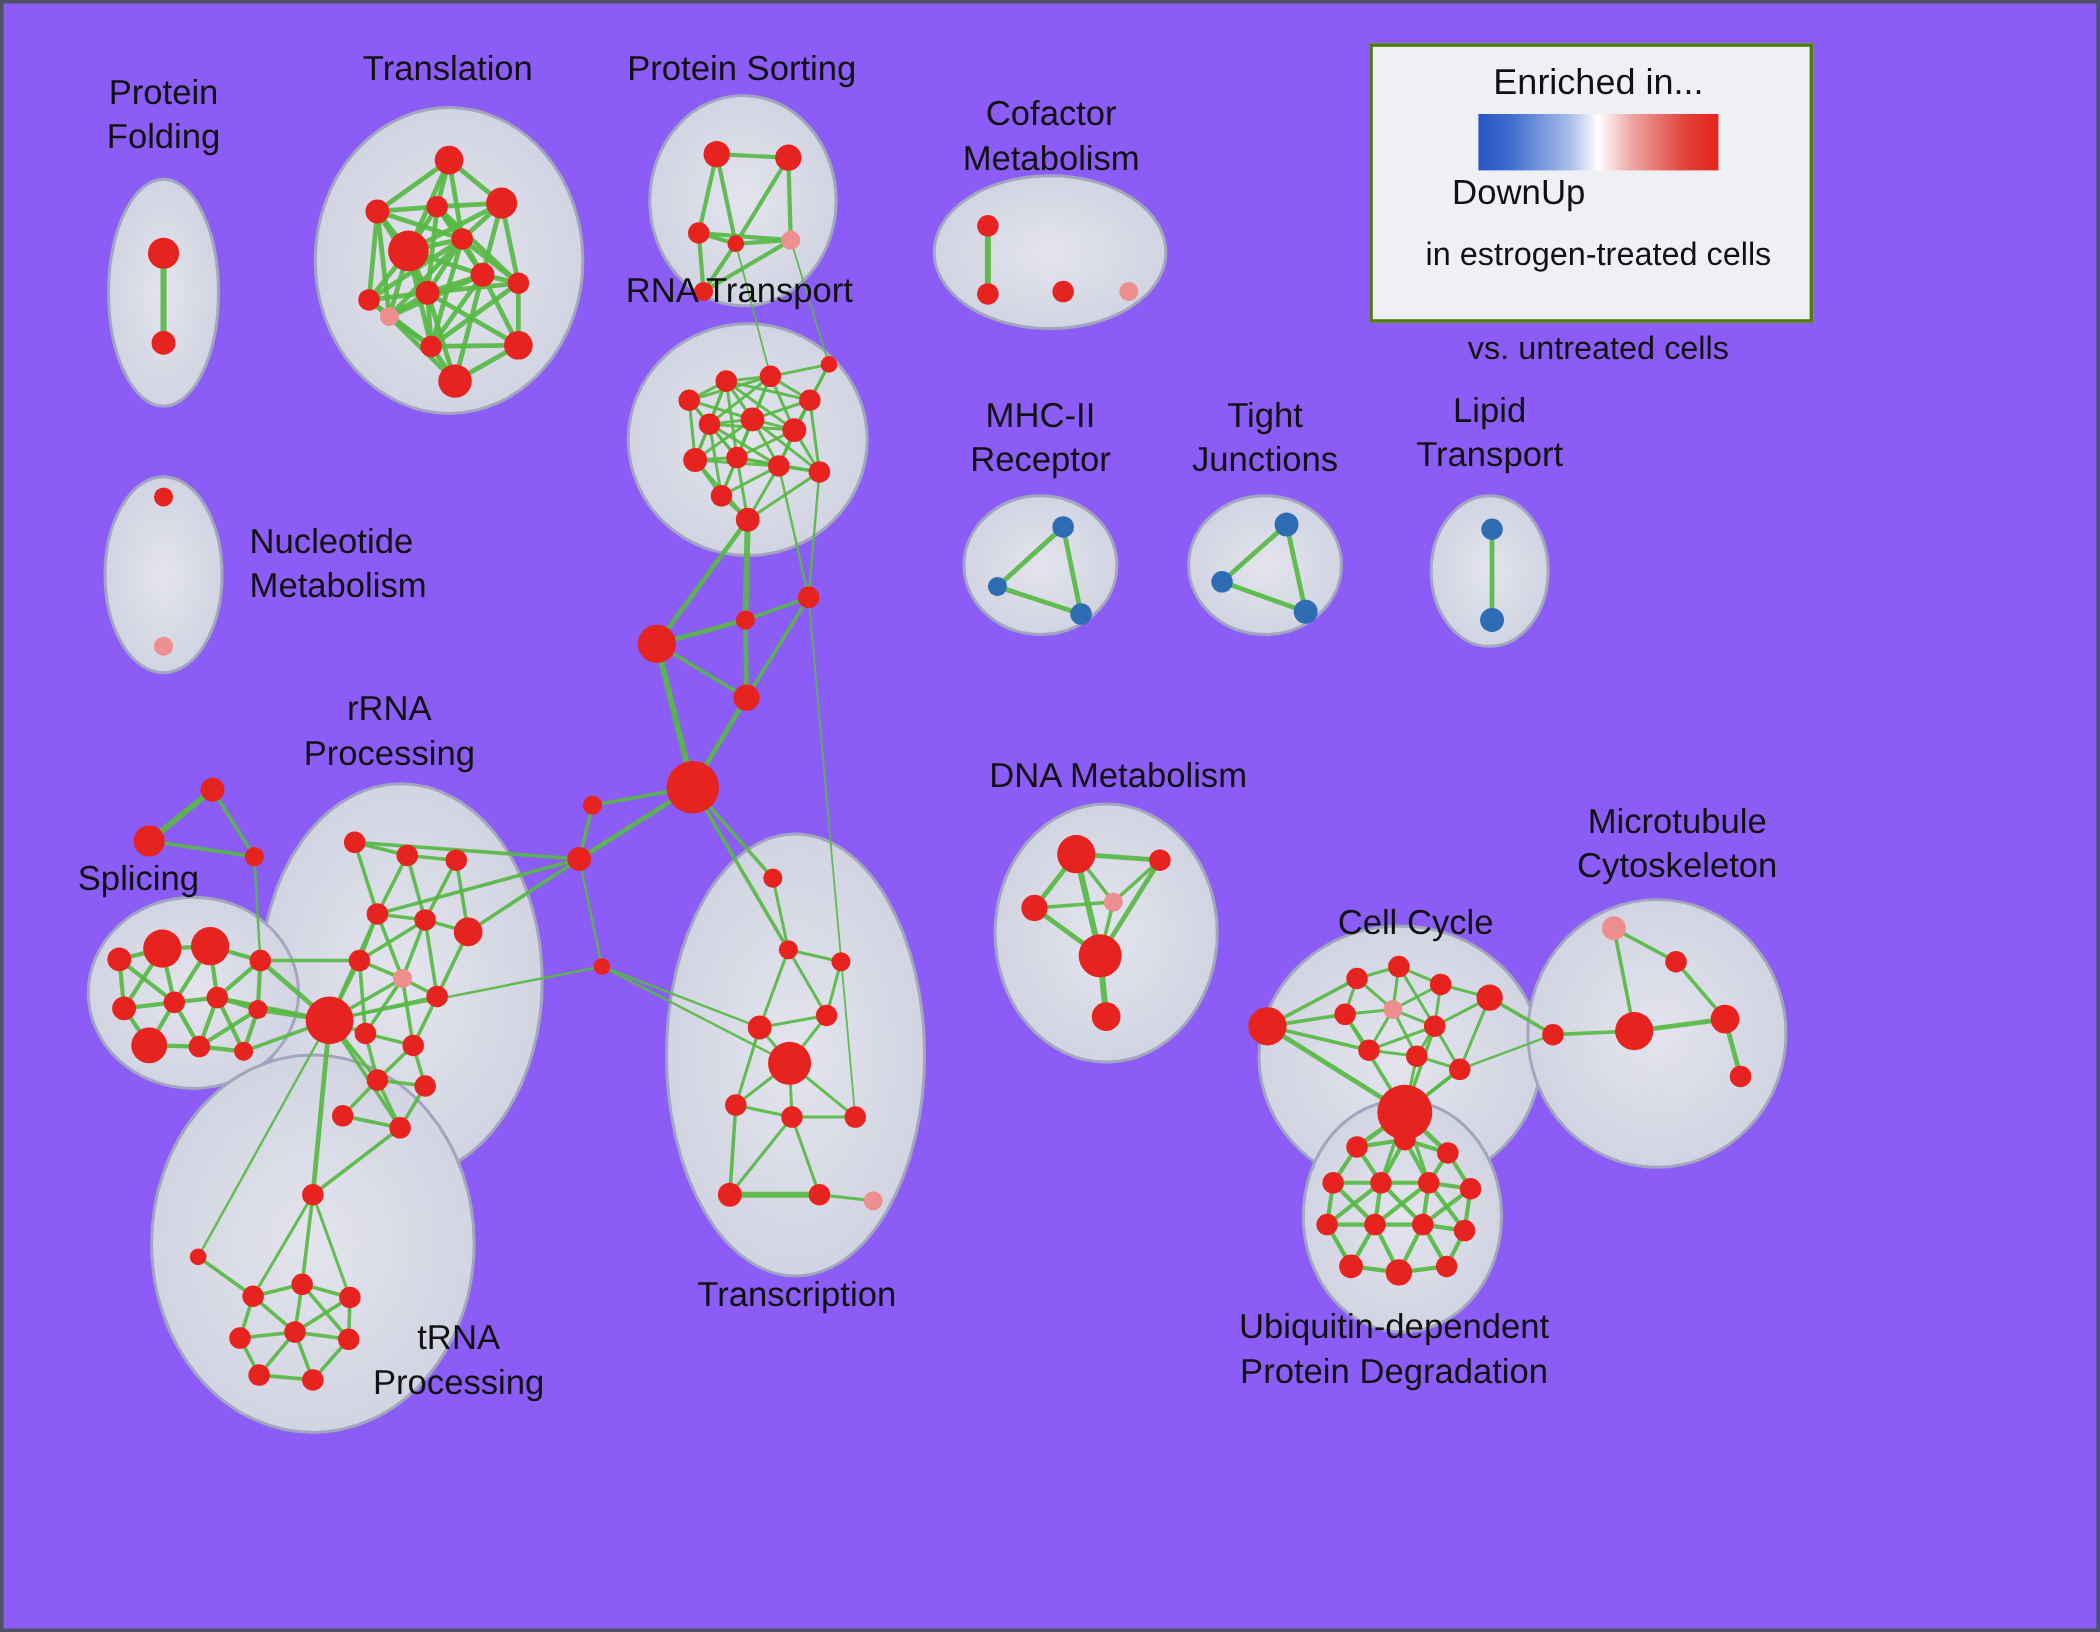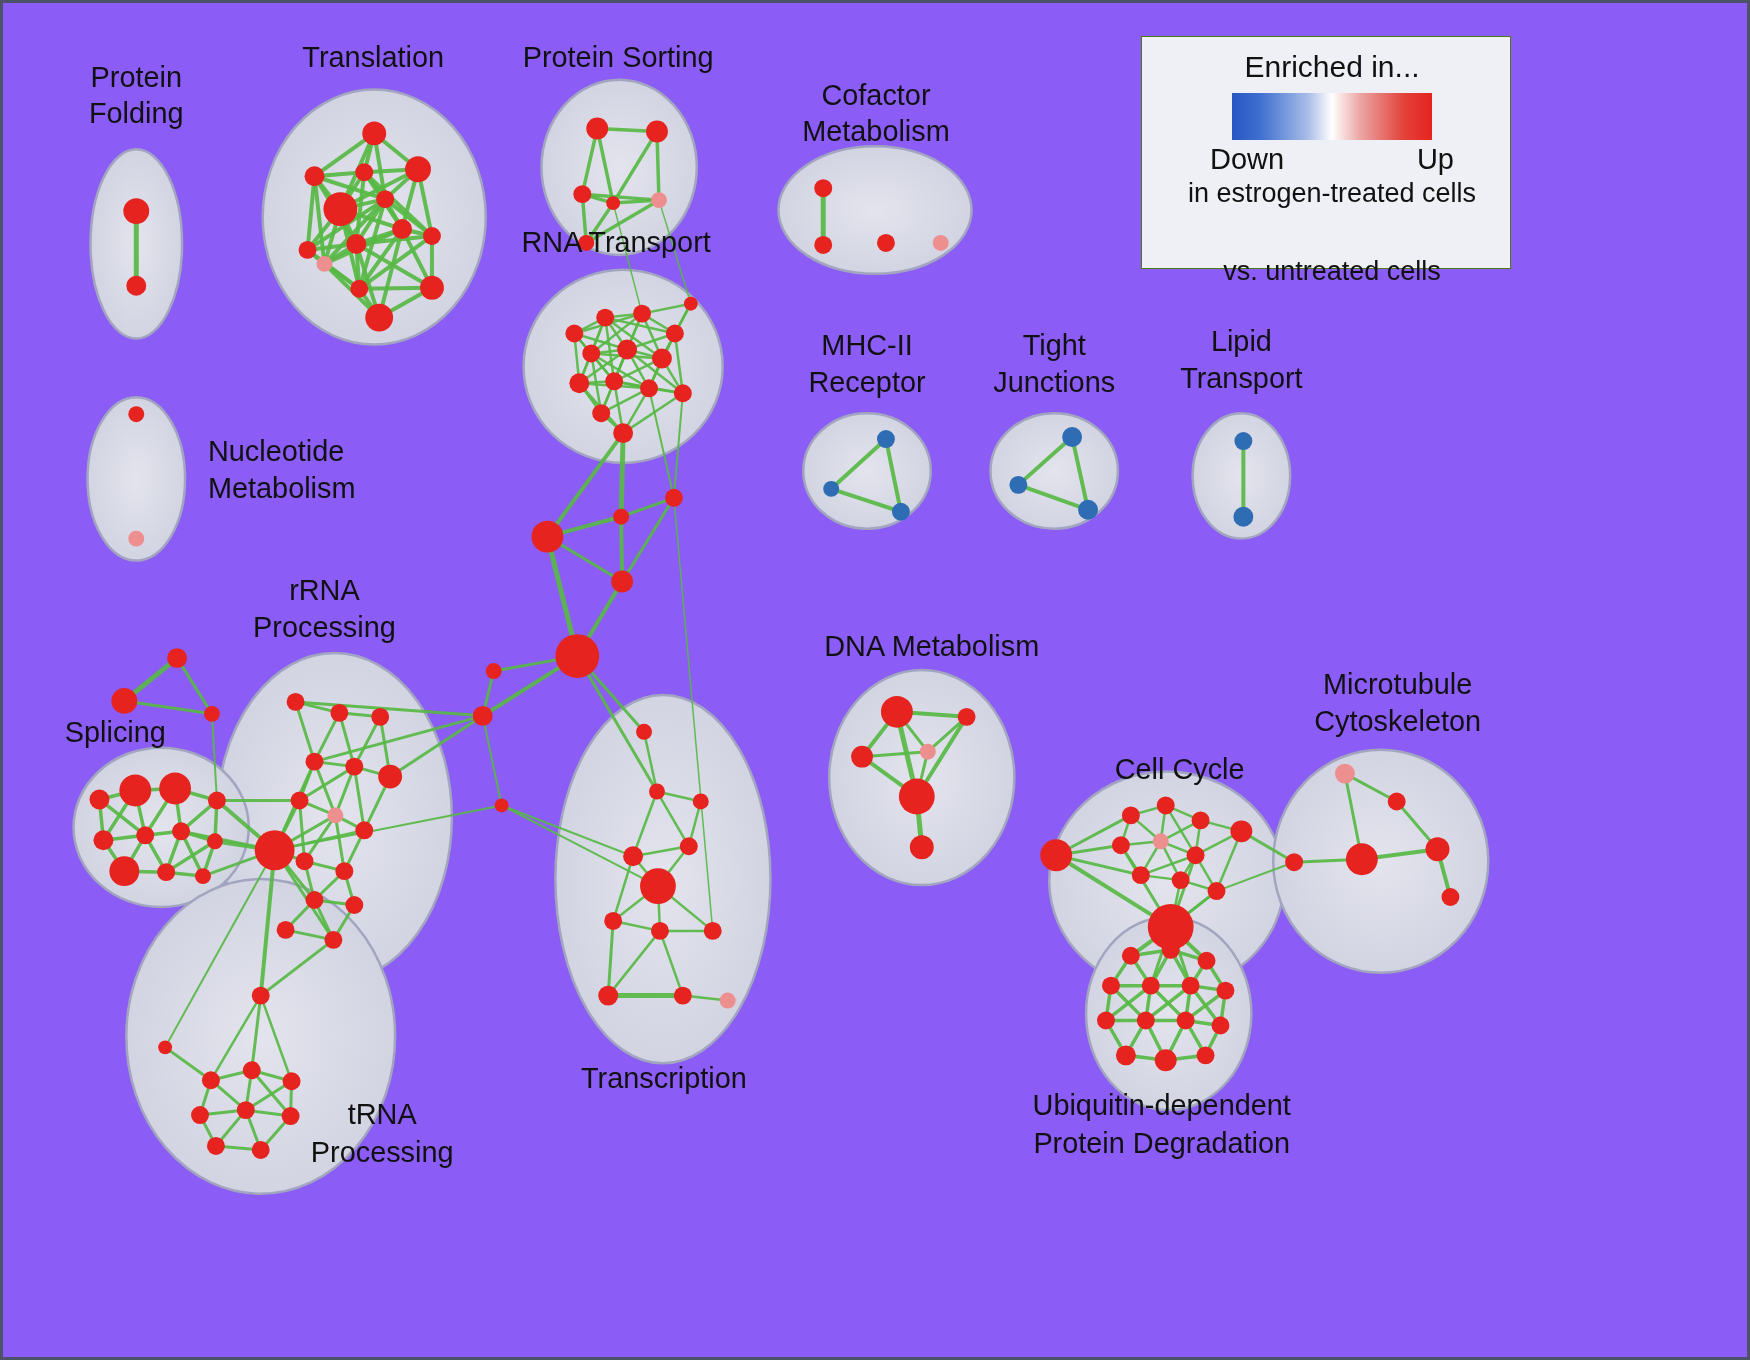--- a/index.html
+++ b/index.html
@@ -11,33 +11,33 @@
     border: 3px solid #4e5268;
     overflow: hidden;
     font-family: "Liberation Sans", sans-serif;
   }
   .figure svg { position:absolute; inset:0; width:100%; height:100%; display:block; }
   svg text { font-family: "Liberation Sans", sans-serif; }
   .legend {
     position:absolute; left:1138px; top:33px; width:370px; height:233px;
     box-sizing:border-box;
     background:#eff0f6;
-    border:1px solid #4d7c0f;
+    border:3px solid #4d7c0f;
     text-align:center;
     color:#111;
     padding-left:12px;
   }
   .legend-title { font-size:30px; margin-top:13px; }
   .legend-gradient { width:200px; height:47px; margin:9px auto 3px auto; }
   .legend-row {
-    display:flex; justify-content:space-between;
+    display:flex; justify-content:flex-start;
     width:244px; margin:0 auto; font-size:29px;
   }
   .legend-line { font-size:27px; line-height:34px;margin-top:44px; }
-  .legend-line.first { margin-top:0; }
+  .legend-line.first { margin-top:17px; }
 </style>
 </head>
 <body>
 
 <div class="figure" style="background: #8b5cf6;">
   <svg xmlns="http://www.w3.org/2000/svg" viewBox="0 0 1750 1360">
       <defs>
         <radialGradient id="eg">
           <stop offset="0%" stop-color="#e3e4ed"></stop>
           <stop offset="100%" stop-color="#d2d4e2"></stop>

